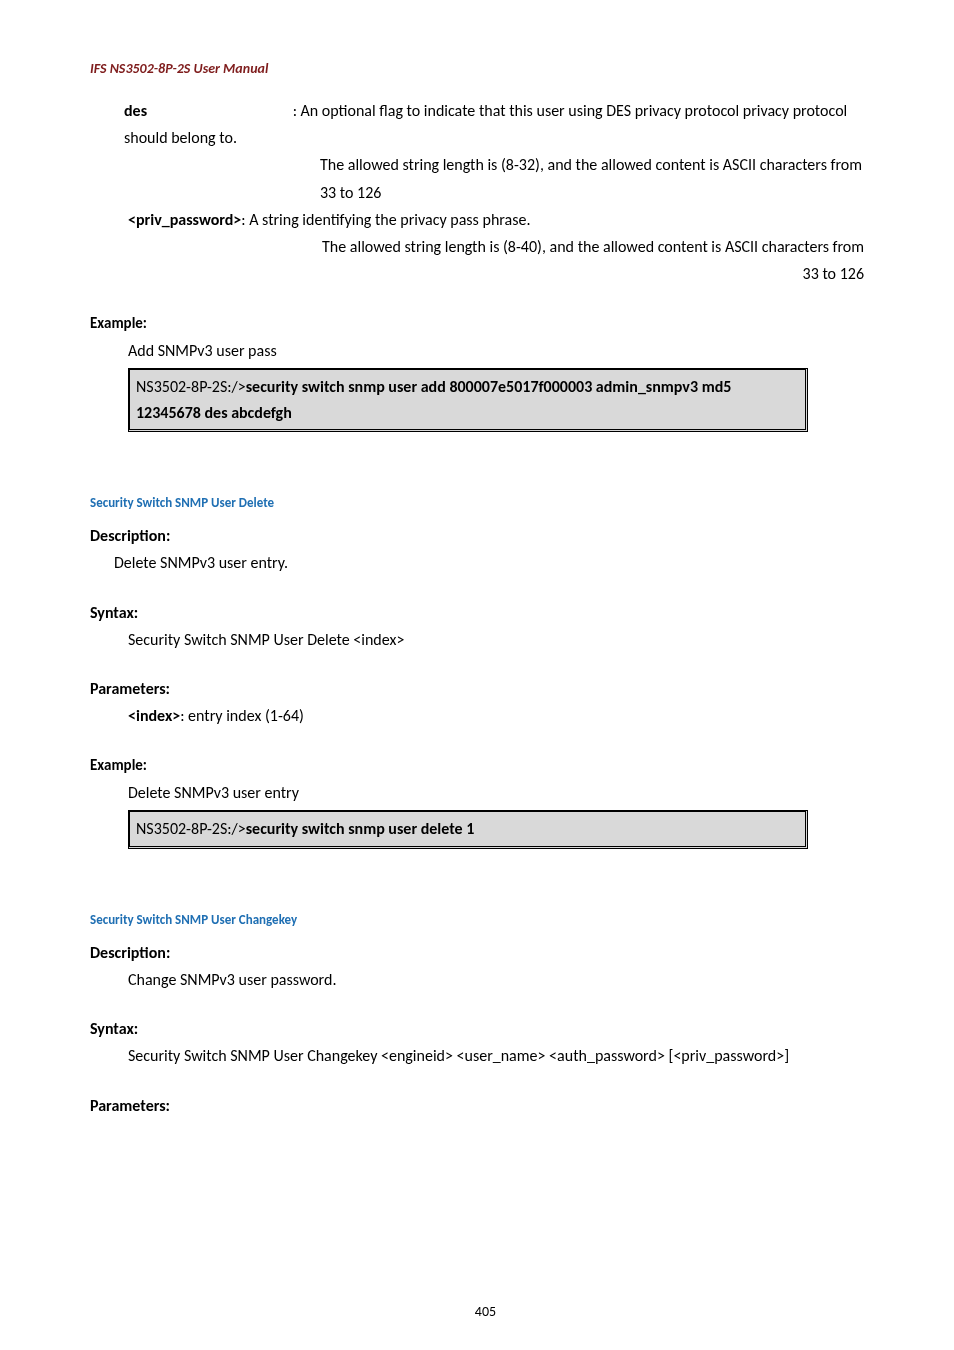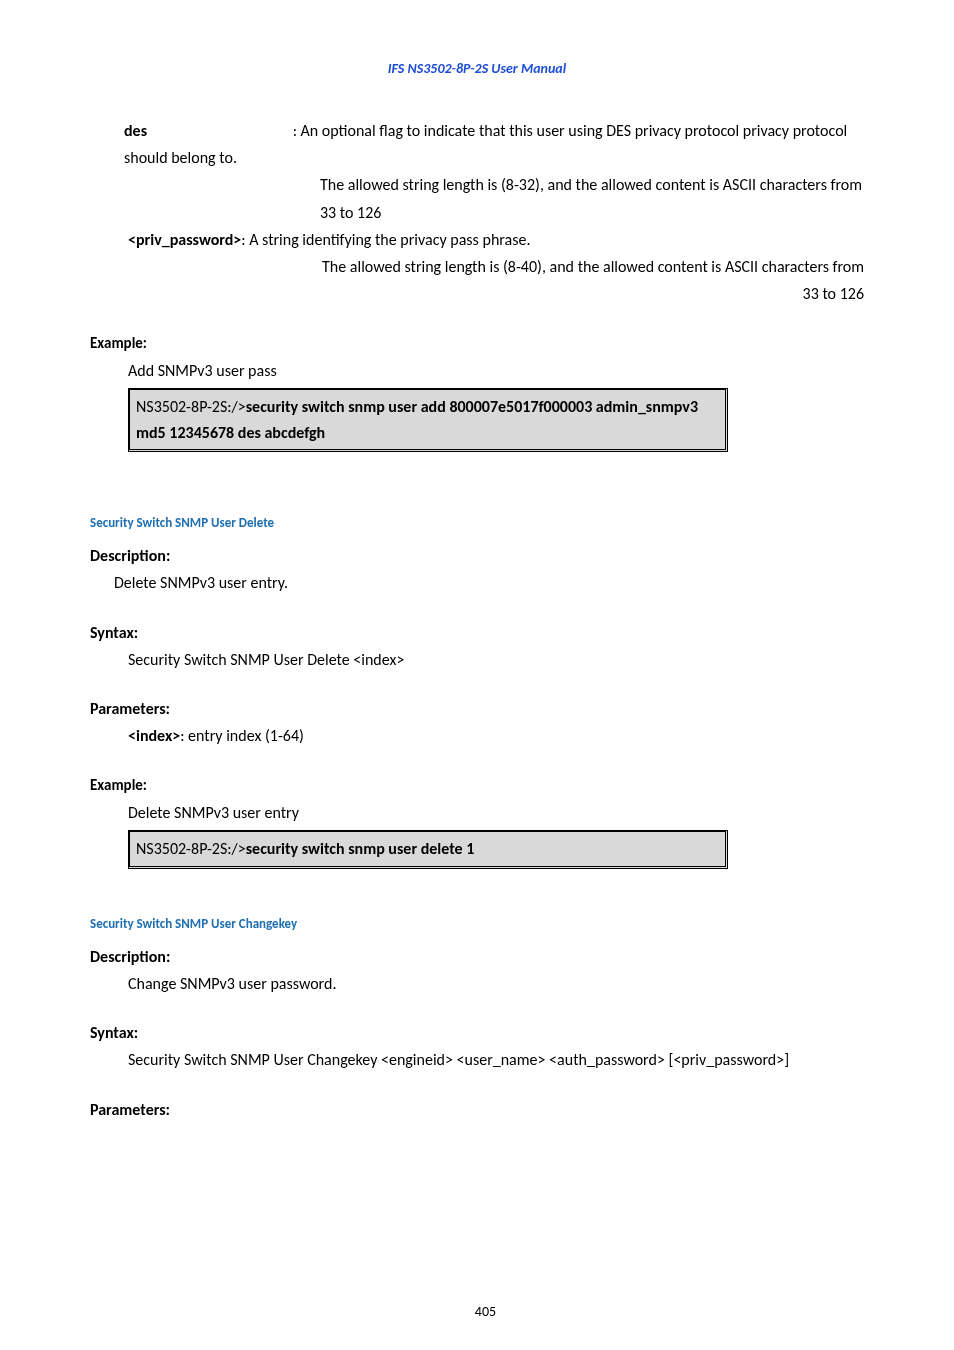--- a/index.html
+++ b/index.html
@@ -10,26 +10,26 @@
     width: 954px;
   }
   .page {
     padding: 60px 90px 40px 90px;
     box-sizing: border-box;
     width: 954px;
     position: relative;
     min-height: 1350px;
   }
   .header {
-    text-align: center;
-    color: #1d4ed8;
+    text-align: left;
+    color: #7f1d1d;
     font-style: italic;
     font-weight: bold;
     font-size: 14px;
-    margin-bottom: 40px;
+    margin-bottom: 20px;
   }
   .body-text {
     font-size: 16px;
     line-height: 1.7;
     color: #000;
   }
   .indent1 {
     margin-left: 38px;
   }
   .term-line {
@@ -60,21 +60,21 @@
   .code-box {
     margin-left: 38px;
     margin-top: 4px;
     border: 2px solid #000;
     border-right: 3px double #000;
     border-bottom: 3px double #000;
     background: #d9d9d9;
     padding: 4px 6px;
     font-size: 16px;
     line-height: 1.6;
-    width: 600px;
+    width: 680px;
     box-sizing: border-box;
   }
   .code-box .bold {
     font-weight: bold;
   }
   .pagenum {
     text-align: center;
     font-size: 14px;
     position: absolute;
     bottom: 30px;
@@ -121,21 +121,21 @@
     <div class="indent1" style="line-height:1.7;">
       <span style="font-weight:bold;">&lt;index&gt;</span><span>: entry index (1-64)</span>
     </div>
 
     <div class="section-label">Example:</div>
     <div class="indent1" style="line-height:1.7;">Delete SNMPv3 user entry</div>
     <div class="code-box">
       <span>NS3502-8P-2S:/&gt;</span><span class="bold">security switch snmp user delete 1</span>
     </div>
 
-    <div class="blue-heading" style="margin-top:44px;">Security Switch SNMP User Changekey</div>
+    <div class="blue-heading" style="margin-top:60px;">Security Switch SNMP User Changekey</div>
     <div class="section-label-big">Description:</div>
     <div class="indent1" style="line-height:1.7;">Change SNMPv3 user password.</div>
 
     <div class="section-label-big" style="margin-top:22px;">Syntax:</div>
     <div class="indent1" style="line-height:1.7;">Security Switch SNMP User Changekey &lt;engineid&gt; &lt;user_name&gt; &lt;auth_password&gt; [&lt;priv_password&gt;]</div>
 
     <div class="section-label-big" style="margin-top:22px;">Parameters:</div>
   </div>
 
   <div class="pagenum">405</div>

